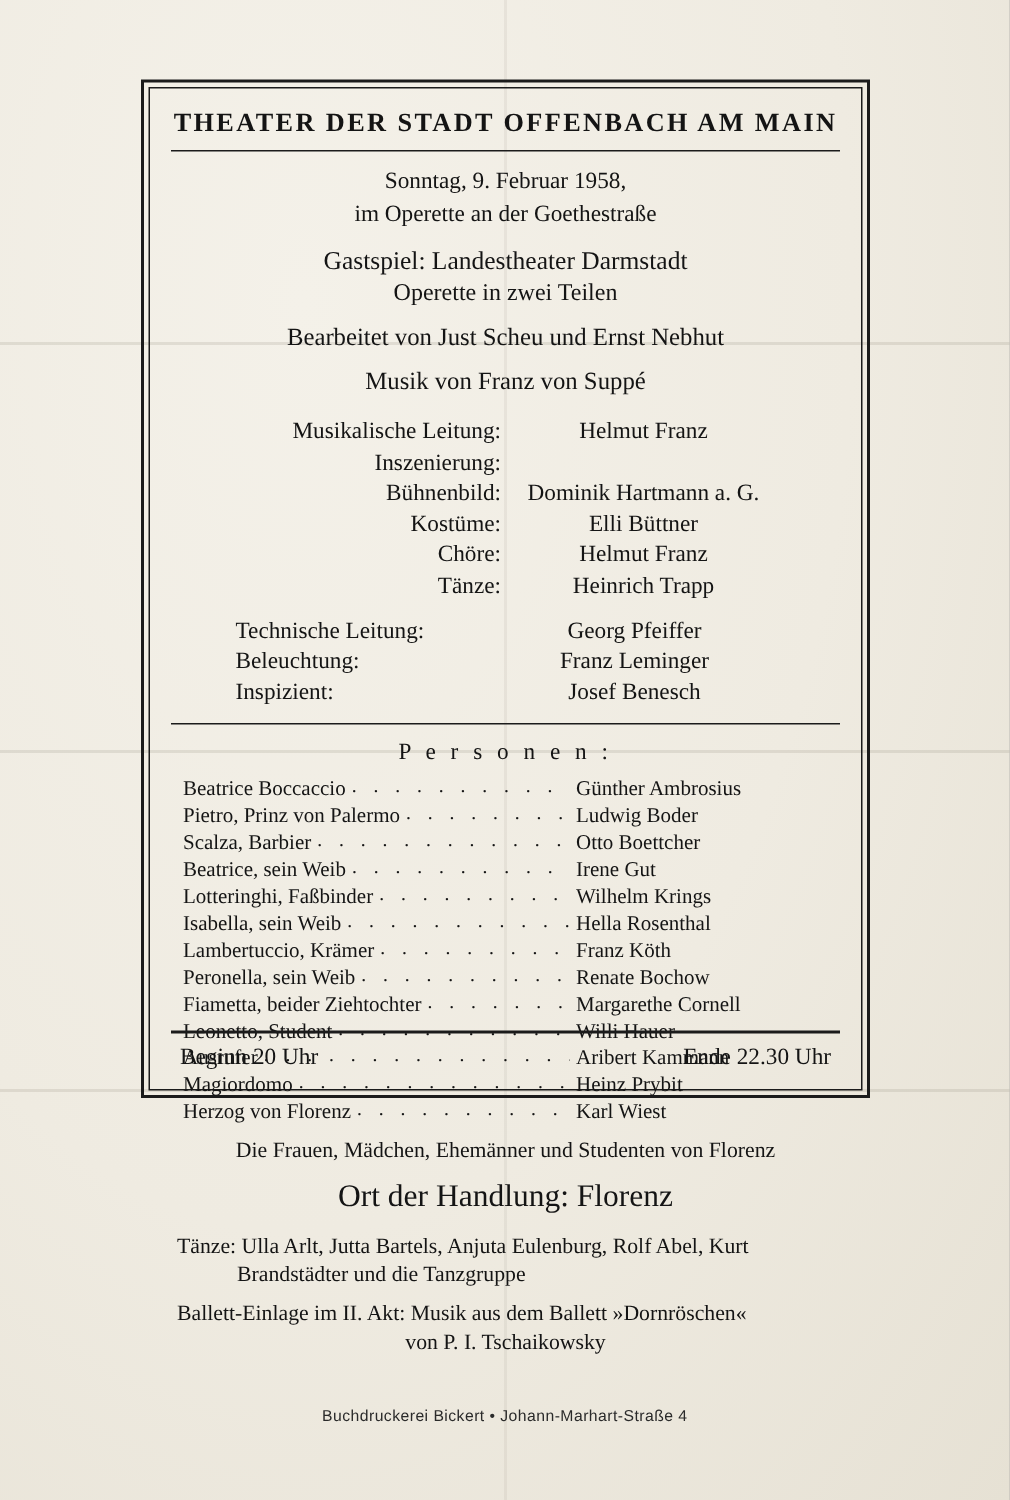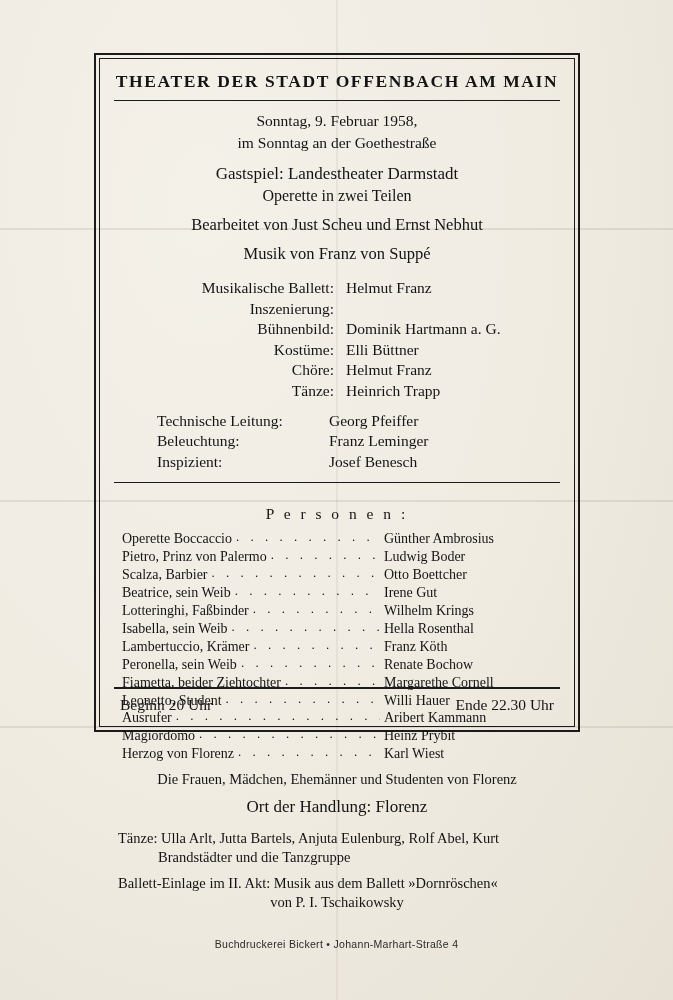--- a/index.html
+++ b/index.html
@@ -121,32 +121,32 @@
     display: flex;
   }
   .credits .role {
     width: 172px;
     text-align: right;
     padding-right: 12px;
     white-space: nowrap;
   }
   .credits .name {
     flex: 1;
-    text-align: left;
+    text-align: center;
     white-space: nowrap;
   }
   .credits .gap { height: 9px; }
   .credits.second { width: 360px; margin-top: 0; }
   .credits.second .role { width: 162px; text-align: left; padding-right: 10px;}
 
   .personen-heading {
     text-align: center;
     font-size: 15.5px;
     letter-spacing: 3px;
-    margin: 22px 0 7px 0;
+    margin: 10px 0 7px 0;
   }
 
   .cast {
     font-size: 14px;
     line-height: 1.28;
     margin: 0 8px;
   }
   .cast .crow {
     display: flex;
     align-items: baseline;
@@ -171,21 +171,21 @@
     white-space: nowrap;
   }
 
   .ensemble {
     text-align: center;
     font-size: 14.5px;
     margin-top: 8px;
   }
   .place {
     text-align: center;
-    font-size: 17px;
+    font-size: 21px;
     margin-top: 9px;
   }
 
   .notes {
     font-size: 14.5px;
     margin-top: 12px;
     line-height: 1.33;
     padding: 0 4px;
   }
   .notes .note { margin-bottom: 6px; }
@@ -225,29 +225,29 @@
   <div class="fold f3"></div>
   <div class="vfold"></div>
 
   <div class="frame">
     <div class="frame-inner">
 
       <div class="house-title">THEATER DER STADT OFFENBACH AM MAIN</div>
       <hr class="hrule">
 
       <div class="center date-line">Sonntag, 9. Februar 1958,</div>
-      <div class="center venue-line">im Sonntag an der Goethestraße</div>
+      <div class="center venue-line">im Operette an der Goethestraße</div>
       <div class="center guest-line">Gastspiel: Landestheater Darmstadt</div>
       <div class="center genre">Operette in zwei Teilen</div>
       <div class="center adapt">Bearbeitet von Just Scheu und Ernst Nebhut</div>
       <div class="center music-by">Musik von Franz von Suppé</div>
 
       <div class="credits">
         <div class="row">
-          <div class="role">Musikalische Ballett:</div>
+          <div class="role">Musikalische Leitung:</div>
           <div class="name">Helmut Franz</div>
         </div>
         <div class="row">
           <div class="role">Inszenierung:</div>
         </div>
         <div class="row">
           <div class="role">Bühnenbild:</div>
           <div class="name">Dominik Hartmann a. G.</div>
         </div>
         <div class="row">
@@ -279,21 +279,21 @@
           <div class="name">Josef Benesch</div>
         </div>
       </div>
 
       <hr class="hrule" style="margin-top:10px">
 
       <div class="personen-heading">P e r s o n e n :</div>
 
       <div class="cast">
         <div class="crow">
-          <span class="character">Operette Boccaccio</span>
+          <span class="character">Beatrice Boccaccio</span>
           <span class="dots">. . . . . . . . . . . . . . . . . . . . . . . . . . . .</span>
           <span class="actor">Günther Ambrosius</span>
         </div>
         <div class="crow">
           <span class="character">Pietro, Prinz von Palermo</span>
           <span class="dots">. . . . . . . . . . . . . . . . . . . . . . . . . . . .</span>
           <span class="actor">Ludwig Boder</span>
         </div>
         <div class="crow">
           <span class="character">Scalza, Barbier</span>

